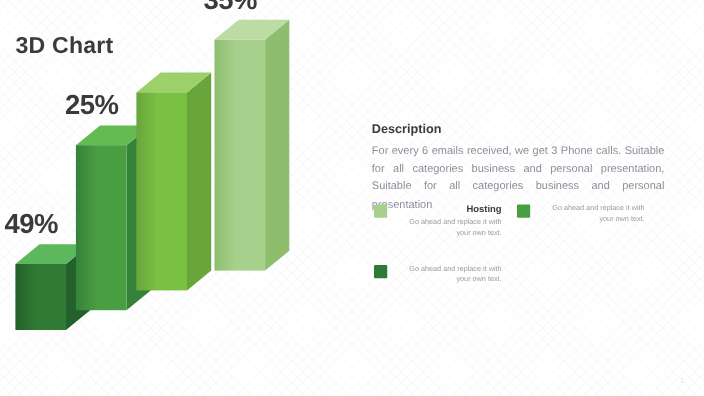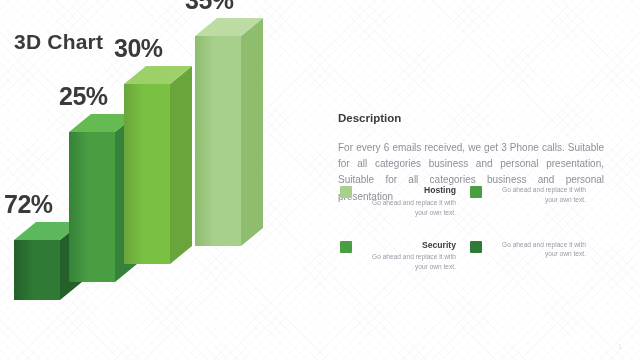--- a/index.html
+++ b/index.html
@@ -30,21 +30,21 @@
   .bar{position:absolute;}
   .pct{
     position:absolute;z-index:9;
     font-size:25px;font-weight:bold;color:#3a3a3a;
     white-space:nowrap;letter-spacing:-.5px;
   }
 
   
   #panel{position:absolute;left:338px;top:112px;width:272px;}
   #desc-title{
-    font-size:11.5px;font-weight:bold;color:#3b3b3b;margin-bottom:16px;
+    font-size:11.5px;font-weight:bold;color:#3b3b3b;margin-bottom:6px;
   }
   #desc-body{
     font-size:10px;line-height:1.62;color:#8e8e9a;
     text-align:justify;width:266px;
   }
 
   #legend{
     position:absolute;left:340px;top:185px;
     width:272px;
     display:grid;grid-template-columns:130px 130px;
@@ -75,21 +75,21 @@
           <polygon points="14,240 36,222 82,222 60,240" fill="#5cb85c"></polygon>
           <defs>
             <linearGradient id="g0" x1="0" y1="0" x2="1" y2="0">
               <stop offset="0%" stop-color="#23602a"></stop>
               <stop offset="42%" stop-color="#2f7a34"></stop>
               <stop offset="100%" stop-color="#2f7a34"></stop>
             </linearGradient>
           </defs>
           <rect x="14" y="240" width="46" height="60" fill="url(#g0)"></rect>
         </svg>
-        <div class="pct" style="left: 4px; top: 190px;">72%</div>
+        <div class="pct" style="left: 4px; top: 190px;">49%</div>
       </div>
       <div class="bar" style="left: 0px; top: 0px; width: 320px; height: 360px;">
         <svg width="320" height="360" style="position: absolute; left: 0px; top: 0px;">
           <polygon points="115,132 137,114 137,264 115,282" fill="#35823a"></polygon>
           <polygon points="69,132 91,114 137,114 115,132" fill="#63bb52"></polygon>
           <defs>
             <linearGradient id="g1" x1="0" y1="0" x2="1" y2="0">
               <stop offset="0%" stop-color="#35823a"></stop>
               <stop offset="42%" stop-color="#4a9e42"></stop>
               <stop offset="100%" stop-color="#4a9e42"></stop>
@@ -105,21 +105,20 @@
           <polygon points="124,84 146,66 192,66 170,84" fill="#9ed06a"></polygon>
           <defs>
             <linearGradient id="g2" x1="0" y1="0" x2="1" y2="0">
               <stop offset="0%" stop-color="#6aa53c"></stop>
               <stop offset="42%" stop-color="#7ac143"></stop>
               <stop offset="100%" stop-color="#7ac143"></stop>
             </linearGradient>
           </defs>
           <rect x="124" y="84" width="46" height="180" fill="url(#g2)"></rect>
         </svg>
-        <div class="pct" style="left: 114px; top: 34px;">30%</div>
       </div>
       <div class="bar" style="left: 16px; top: 0px; width: 320px; height: 360px;">
         <svg width="320" height="360" style="position: absolute; left: 0px; top: 0px;">
           <polygon points="225,36 247,18 247,228 225,246" fill="#8dbd6d"></polygon>
           <polygon points="179,36 201,18 247,18 225,36" fill="#bcdca4"></polygon>
           <defs>
             <linearGradient id="g3" x1="0" y1="0" x2="1" y2="0">
               <stop offset="0%" stop-color="#8dbd6d"></stop>
               <stop offset="42%" stop-color="#a8d08d"></stop>
               <stop offset="100%" stop-color="#a8d08d"></stop>
@@ -144,27 +143,20 @@
         <span class="leg-sub">Go ahead and replace it with your own text.</span>
       </span>
     </div>
     <div class="leg">
       <span class="sw" style="background: rgb(74, 158, 66);"></span>
       <span class="leg-txt">
         <span class="leg-sub">Go ahead and replace it with your own text.</span>
       </span>
     </div>
     <div class="leg">
-      <span class="sw" style="background: rgb(74, 158, 66);"></span>
-      <span class="leg-txt">
-        <span class="leg-title">Security</span>
-        <span class="leg-sub">Go ahead and replace it with your own text.</span>
-      </span>
-    </div>
-    <div class="leg">
       <span class="sw" style="background: rgb(47, 122, 52);"></span>
       <span class="leg-txt">
         <span class="leg-sub">Go ahead and replace it with your own text.</span>
       </span>
     </div>
   </div>
 
   <div id="pagenum">1</div>
 </div>
 

